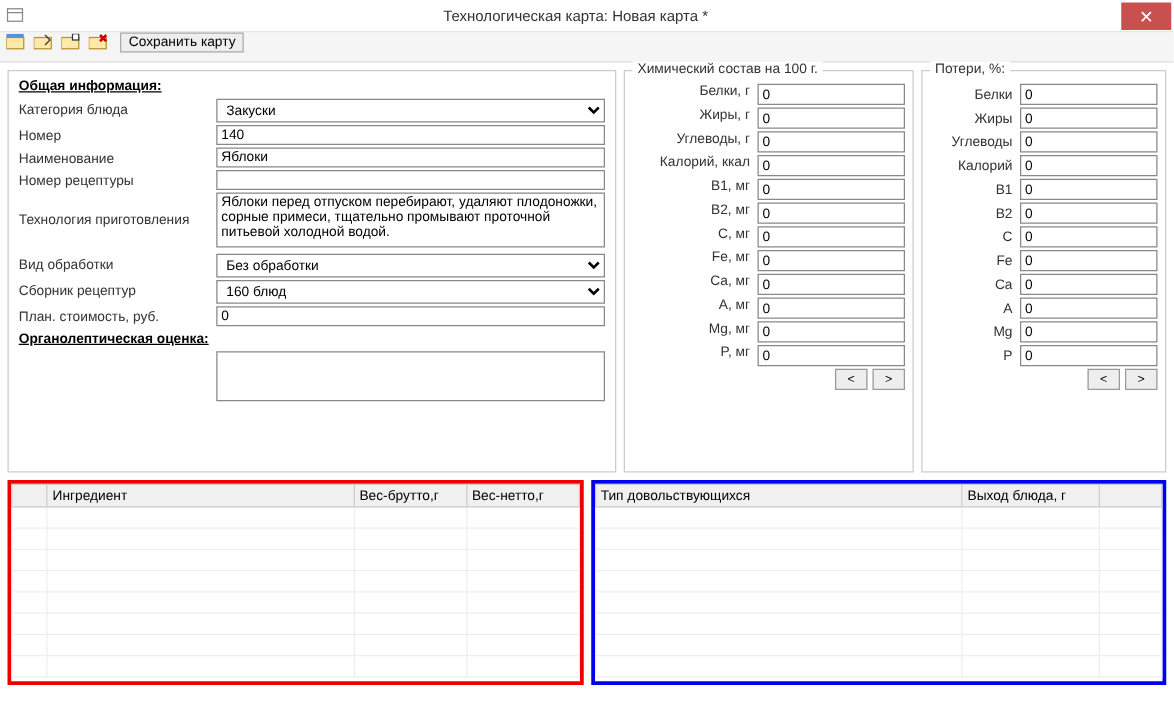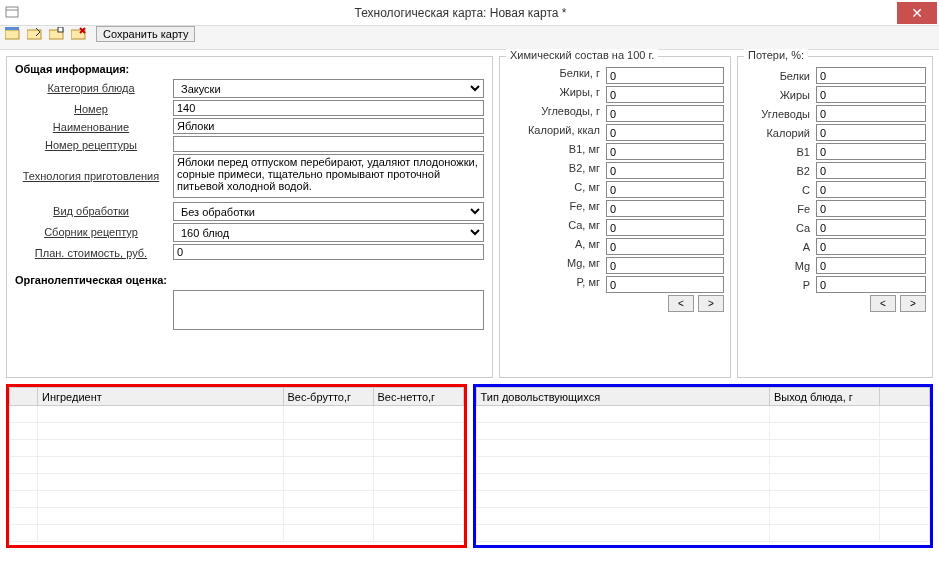--- a/index.html
+++ b/index.html
@@ -10,23 +10,23 @@
 .close-btn { width: 40px; height: 22px; background: #c8504f; color: #fff; display: flex; align-items: center; justify-content: center; font-size: 14px; font-family: Arial; margin-right: 2px; margin-top: 1px; }
 .toolbar { height: 24px; background: #f5f5f5; display: flex; align-items: flex-start; padding: 0 4px; gap: 4px; border-bottom: 1px solid #ddd; }
 .tb-icon { width: 18px; height: 16px; display: inline-flex; align-items: center; justify-content: center; }
 .save-btn { background: #eee; border: 1px solid #aaa; padding: 1px 6px; margin-left: 4px; cursor: pointer; }
 .main { display: flex; padding: 6px; gap: 6px; height: 334px; }
 .col-left { flex: 1; border: 1px solid #ccc; padding: 6px 8px 4px 8px; }
 .col-mid { width: 232px; }
 .col-right { width: 196px; }
 .grp { border: 1px solid #ccc; padding: 4px 6px 2px 6px; position: relative; height: 100%; }
 .grp-title { position: absolute; top: -8px; left: 6px; background: #fff; padding: 0 4px; color: #333; }
-.sec-title { font-weight: bold; margin-bottom: 4px; }
+.sec-title { font-weight: bold; margin-bottom: 4px; text-decoration: underline; }
 .row { display: flex; align-items: flex-start; margin-bottom: 2px; }
-.lbl { width: 158px; text-align: center; padding-right: 6px; padding-top: 3px; color: #333; text-decoration: underline; }
+.lbl { width: 158px; text-align: left; padding-right: 6px; padding-top: 3px; color: #333; }
 .ctrl { flex: 1; }
 .ctrl input, .ctrl select, .ctrl textarea { width: 100%; border: 1px solid #888; padding: 1px 3px; font-size: 11px; background: #fff; }
 .ctrl select { height: 19px; }
 .ctrl textarea { resize: none; height: 44px; font-family: Tahoma, Arial; }
 .chem-row { display: flex; align-items: flex-start; margin-bottom: 2px; }
 .chem-lbl { width: 100px; text-align: right; padding-right: 6px; color: #333; }
 .chem-inp { flex: 1; }
 .chem-inp input { width: 100%; border: 1px solid #888; padding: 1px 3px; height: 17px; }
 .loss-row { display: flex; align-items: center; margin-bottom: 2px; justify-content: center; }
 .loss-lbl { width: 72px; text-align: right; padding-right: 6px; color: #333; }
@@ -114,21 +114,21 @@
         <div class="ctrl"><select><option>Без обработки</option></select></div>
       </div>
     <div class="row">
         <div class="lbl">Сборник рецептур</div>
         <div class="ctrl"><select><option>160 блюд</option></select></div>
       </div>
     <div class="row">
         <div class="lbl">План. стоимость, руб.</div>
         <div class="ctrl"><input value="0" style=""></div>
       </div>
-    <div class="sec-title" style="margin-top:14px">Органолептическая оценка:</div>
+    <div class="sec-title" style="margin-top:4px">Органолептическая оценка:</div>
     <div class="row">
         <div class="lbl"></div>
         <div class="ctrl"><textarea style="height: 40px;"></textarea></div>
       </div>
   </div>
 
   <div class="col-mid">
     <div class="grp">
       <div class="grp-title">Химический состав на 100 г.</div>
       <div style="height:6px"></div>

